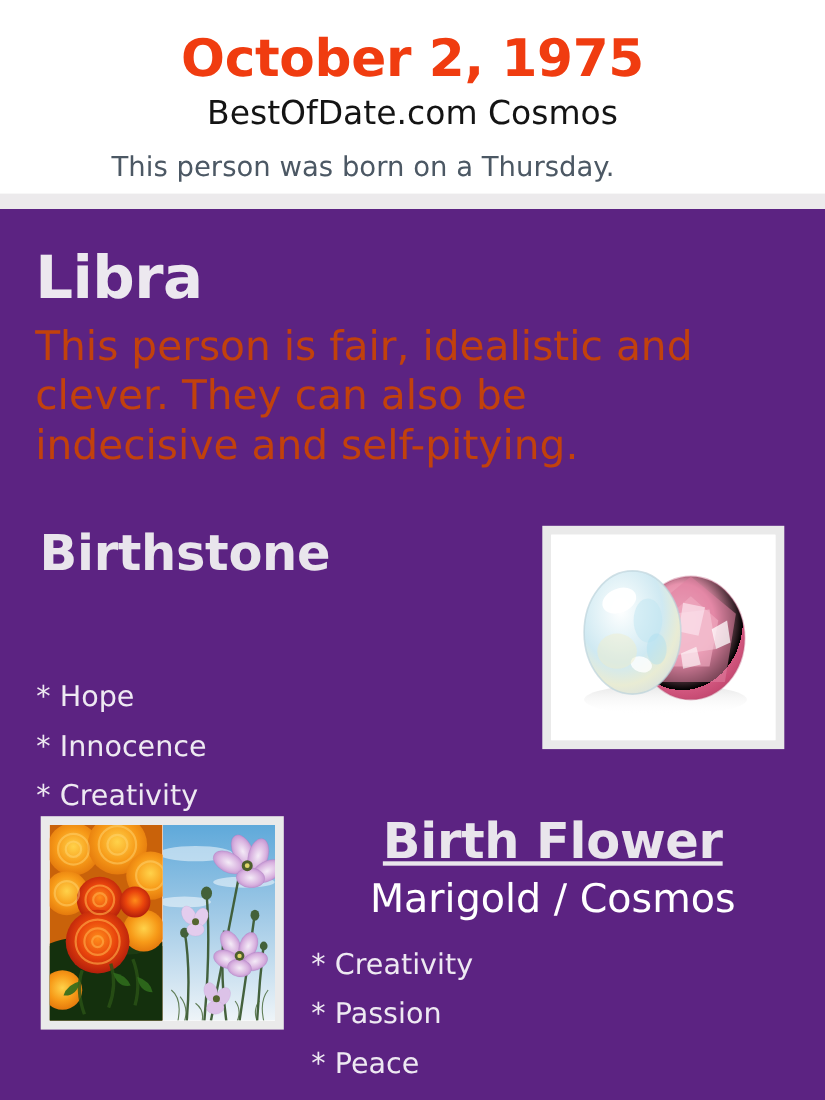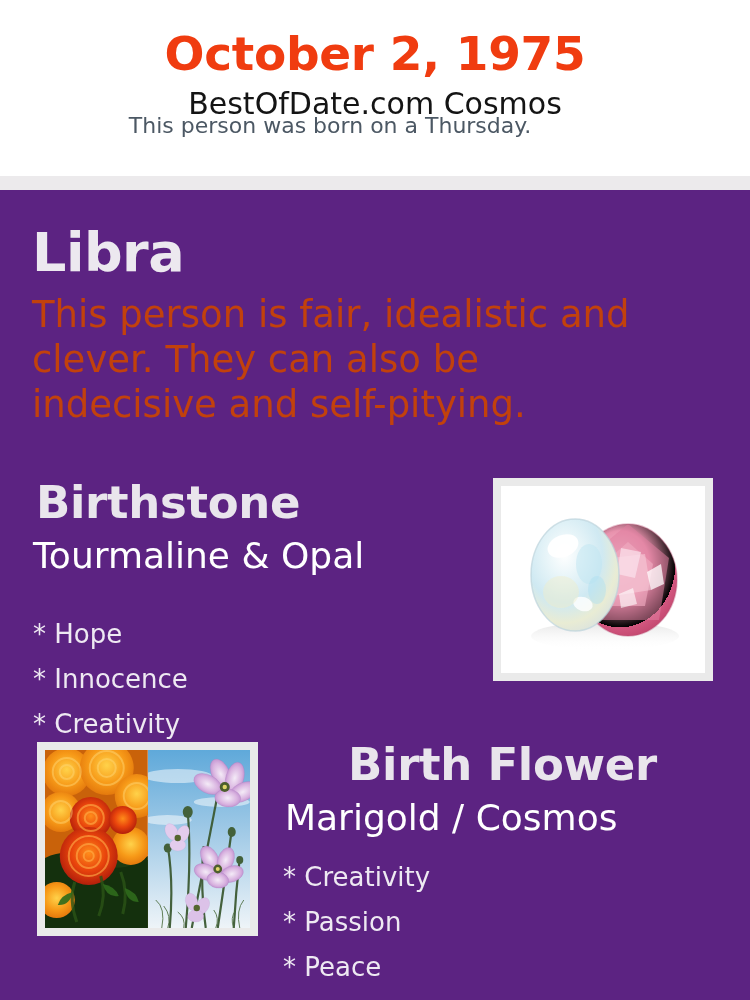--- a/index.html
+++ b/index.html
@@ -45,23 +45,23 @@
     position: absolute;
     left: 0; top: 86px;
     width: 750px;
     font-size: 30px;
     font-weight: normal;
     line-height: 36px;
     color: #141414;
   }
   .header-note {
     position: absolute;
-    left: 0; top: 110px;
+    left: 0; top: 136px;
     width: 660px;
-    font-size: 22px;
+    font-size: 25px;
     font-weight: normal;
     line-height: 32px;
     color: #4c5864;
   }
   .divider {
     position: absolute;
     left: 0; top: 176px;
     width: 750px;
     height: 14px;
     background: #eceaec;
@@ -176,30 +176,31 @@
   .flower-title {
     position: absolute;
     left: 285px; top: 738px;
     width: 435px;
     font-size: 45px;
     font-weight: bold;
     line-height: 54px;
     color: #e9e5ec;
     text-align: center;
     letter-spacing: -0.3px;
+    text-decoration: underline;
   }
   .flower-name {
     position: absolute;
     left: 285px; top: 796px;
     width: 435px;
     font-size: 36px;
     font-weight: normal;
     line-height: 44px;
     color: #ffffff;
-    text-align: left;
+    text-align: center;
   }
   .flower-list {
     position: absolute;
     left: 283px; top: 855px;
     width: 430px;
     margin: 0;
     padding: 0;
     list-style: none;
   }
   .flower-list li {
@@ -220,21 +221,20 @@
     <div class="header-note">This person was born on a Thursday.</div>
   </div>
   <div class="divider"></div>
 
   <div class="body-panel"></div>
 
   <div class="zodiac-title">Libra</div>
   <div class="zodiac-desc">This person is fair, idealistic and clever. They can also be indecisive and self-pitying.</div>
 
   <div class="stone-title">Birthstone</div>
-  <div class="stone-name">Tourmaline &amp; Opal</div>
   <ul class="stone-list">
     <li>* Hope</li>
     <li>* Innocence</li>
     <li>* Creativity</li>
   </ul>
 
   <div class="photo-frame stone-frame">
     <div class="photo-inner">
       <div class="gem-stage">
         <svg class="gem-svg" viewBox="0 0 204 187" preserveAspectRatio="xMidYMid meet">

